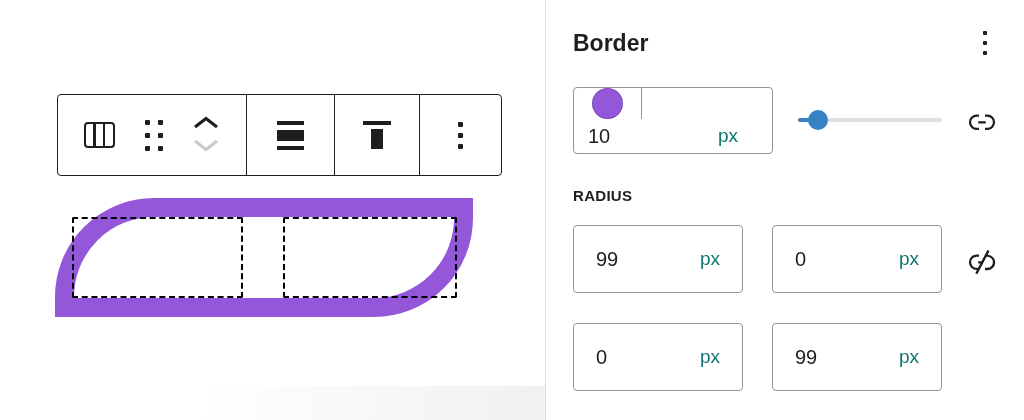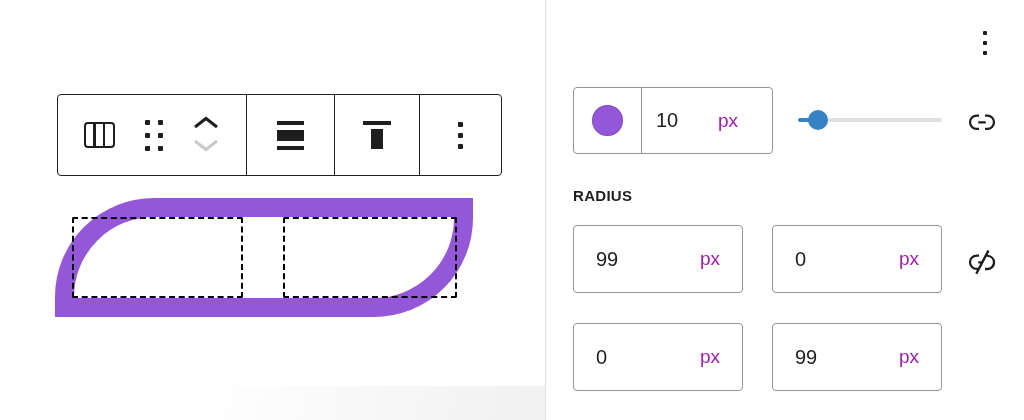--- a/index.html
+++ b/index.html
@@ -55,30 +55,30 @@
   .column-outline.c1 { left:72px; top:217px; width:171px; height:81px; }
   .column-outline.c2 { left:283px; top:217px; width:174px; height:81px; }
 
   
   .sidebar { position:absolute; left:546px; top:0; width:478px; height:420px; background:#fff; }
   .panel-title { position:absolute; left:27px; top:30px; font-size:23px; font-weight:700; color:#1e1e1e; }
   .panel-kebab { position:absolute; left:420px; top:24px; width:38px; height:38px;
                  background:none; border:none; display:flex; align-items:center; justify-content:center; cursor:pointer; }
 
   .width-box { position:absolute; left:27px; top:87px; width:200px; height:67px;
-               border:1.5px solid #949494; border-radius:4px; display:flex; background:#fff; }
+               border:1.5px solid #949494; border-radius:4px; display:flex; background:#fff;flex-direction:column; }
   .swatch-cell { width:68px; border-right:1.5px solid #949494; display:flex;
                  align-items:center; justify-content:center; background:none; cursor:pointer;
                  border-top:none; border-bottom:none; border-left:none; }
   .swatch { width:31px; height:31px; border-radius:50%; background:#9457d9;
             box-shadow:inset 0 0 0 1px rgba(0,0,0,0.15); }
   .value-cell { flex:1; display:flex; align-items:center; justify-content:space-between;
                 padding:0 34px 0 14px; }
   .num-val { font-size:20px; color:#1e1e1e; }
-  .unit { font-size:19px; color:#a21caf; cursor:pointer; }
+  .unit { font-size:19px; color:#0f766e; cursor:pointer; }
 
   .range { position:absolute; left:252px; top:110px; width:144px; height:20px; cursor:pointer; }
   .range .track { position:absolute; left:0; top:8px; width:144px; height:4px;
                   background:#e0e0e0; border-radius:2px; }
   .range .fill { position:absolute; left:0; top:8px; width:20px; height:4px;
                  background:#3582c4; border-radius:2px; }
   .range .handle { position:absolute; left:10px; top:0; width:20px; height:20px;
                    border-radius:50%; background:#3582c4; }
 
   .side-icon-btn { position:absolute; background:none; border:none; cursor:pointer;
@@ -167,20 +167,21 @@
     <div class="column-outline c1"></div>
     <div class="column-outline c2"></div>
 
     <div class="canvas-shadow"></div>
   </div>
 
   <div class="canvas-divider"></div>
 
   <div class="sidebar">
 
+    <h2 class="panel-title">Border</h2>
     <button class="panel-kebab">
       <span class="icon-kebab small">
           <i></i>
           <i></i>
           <i></i>
         </span>
     </button>
 
     <div class="width-box">
       <button class="swatch-cell">

